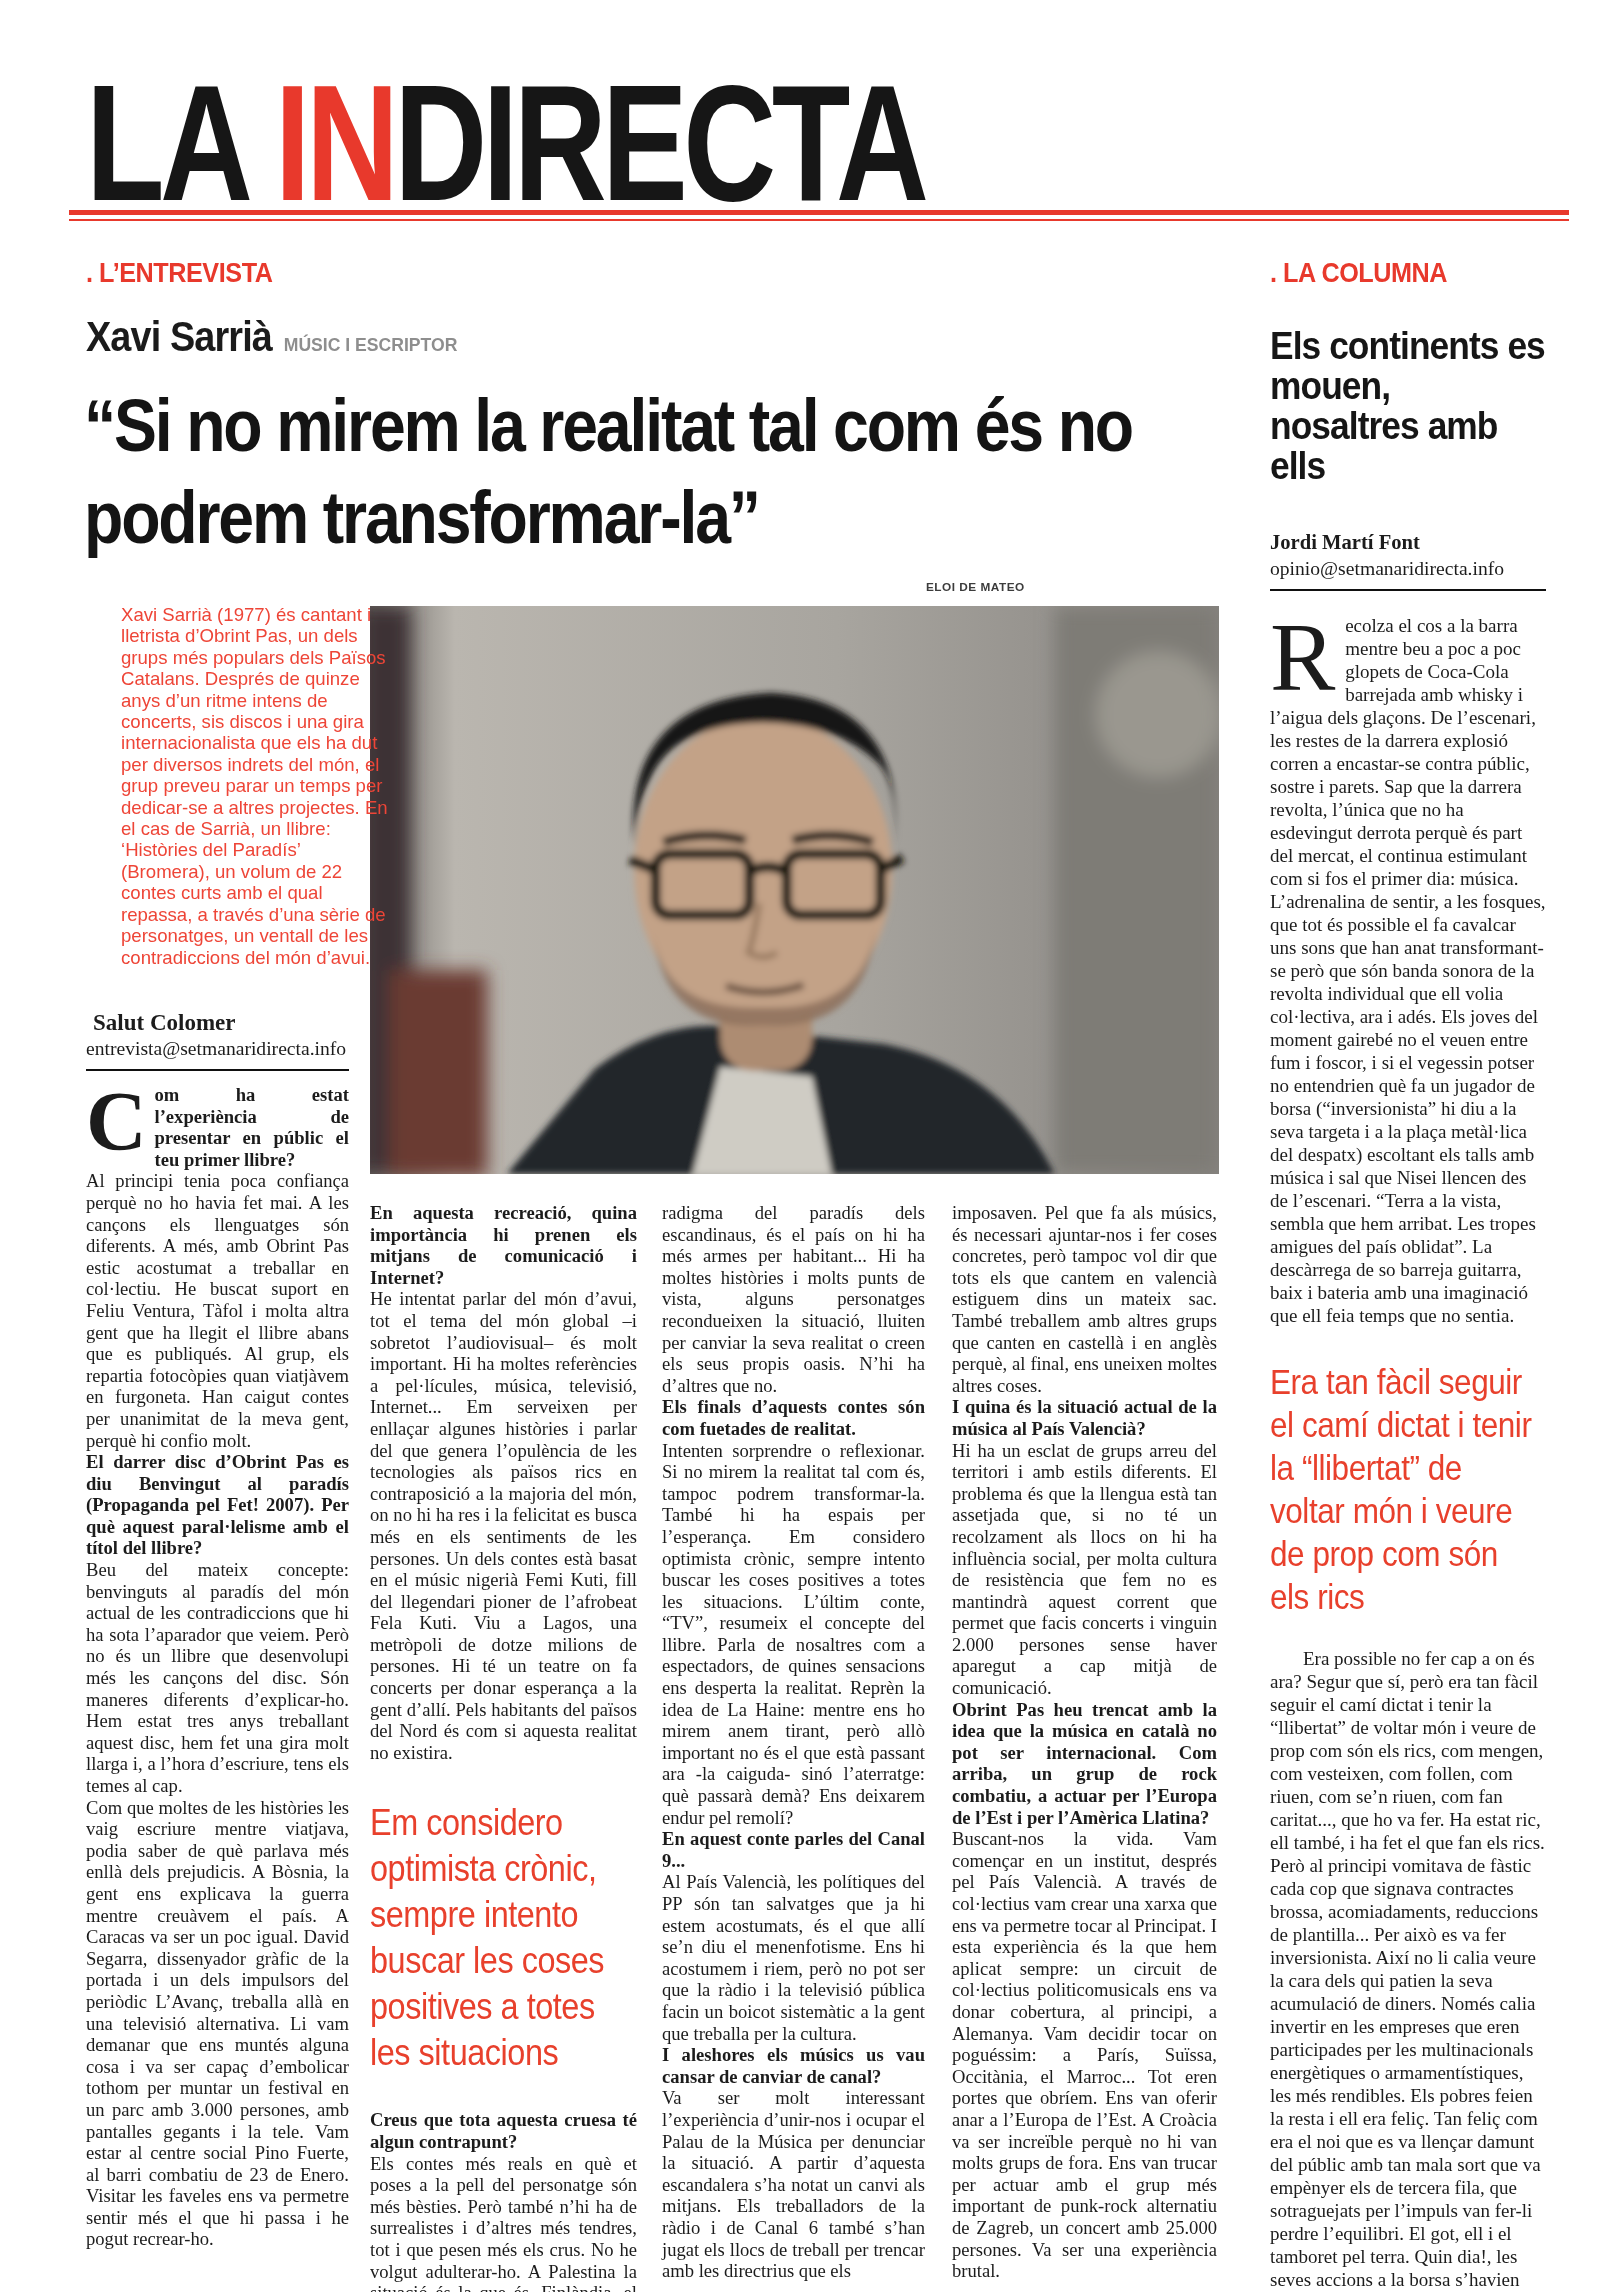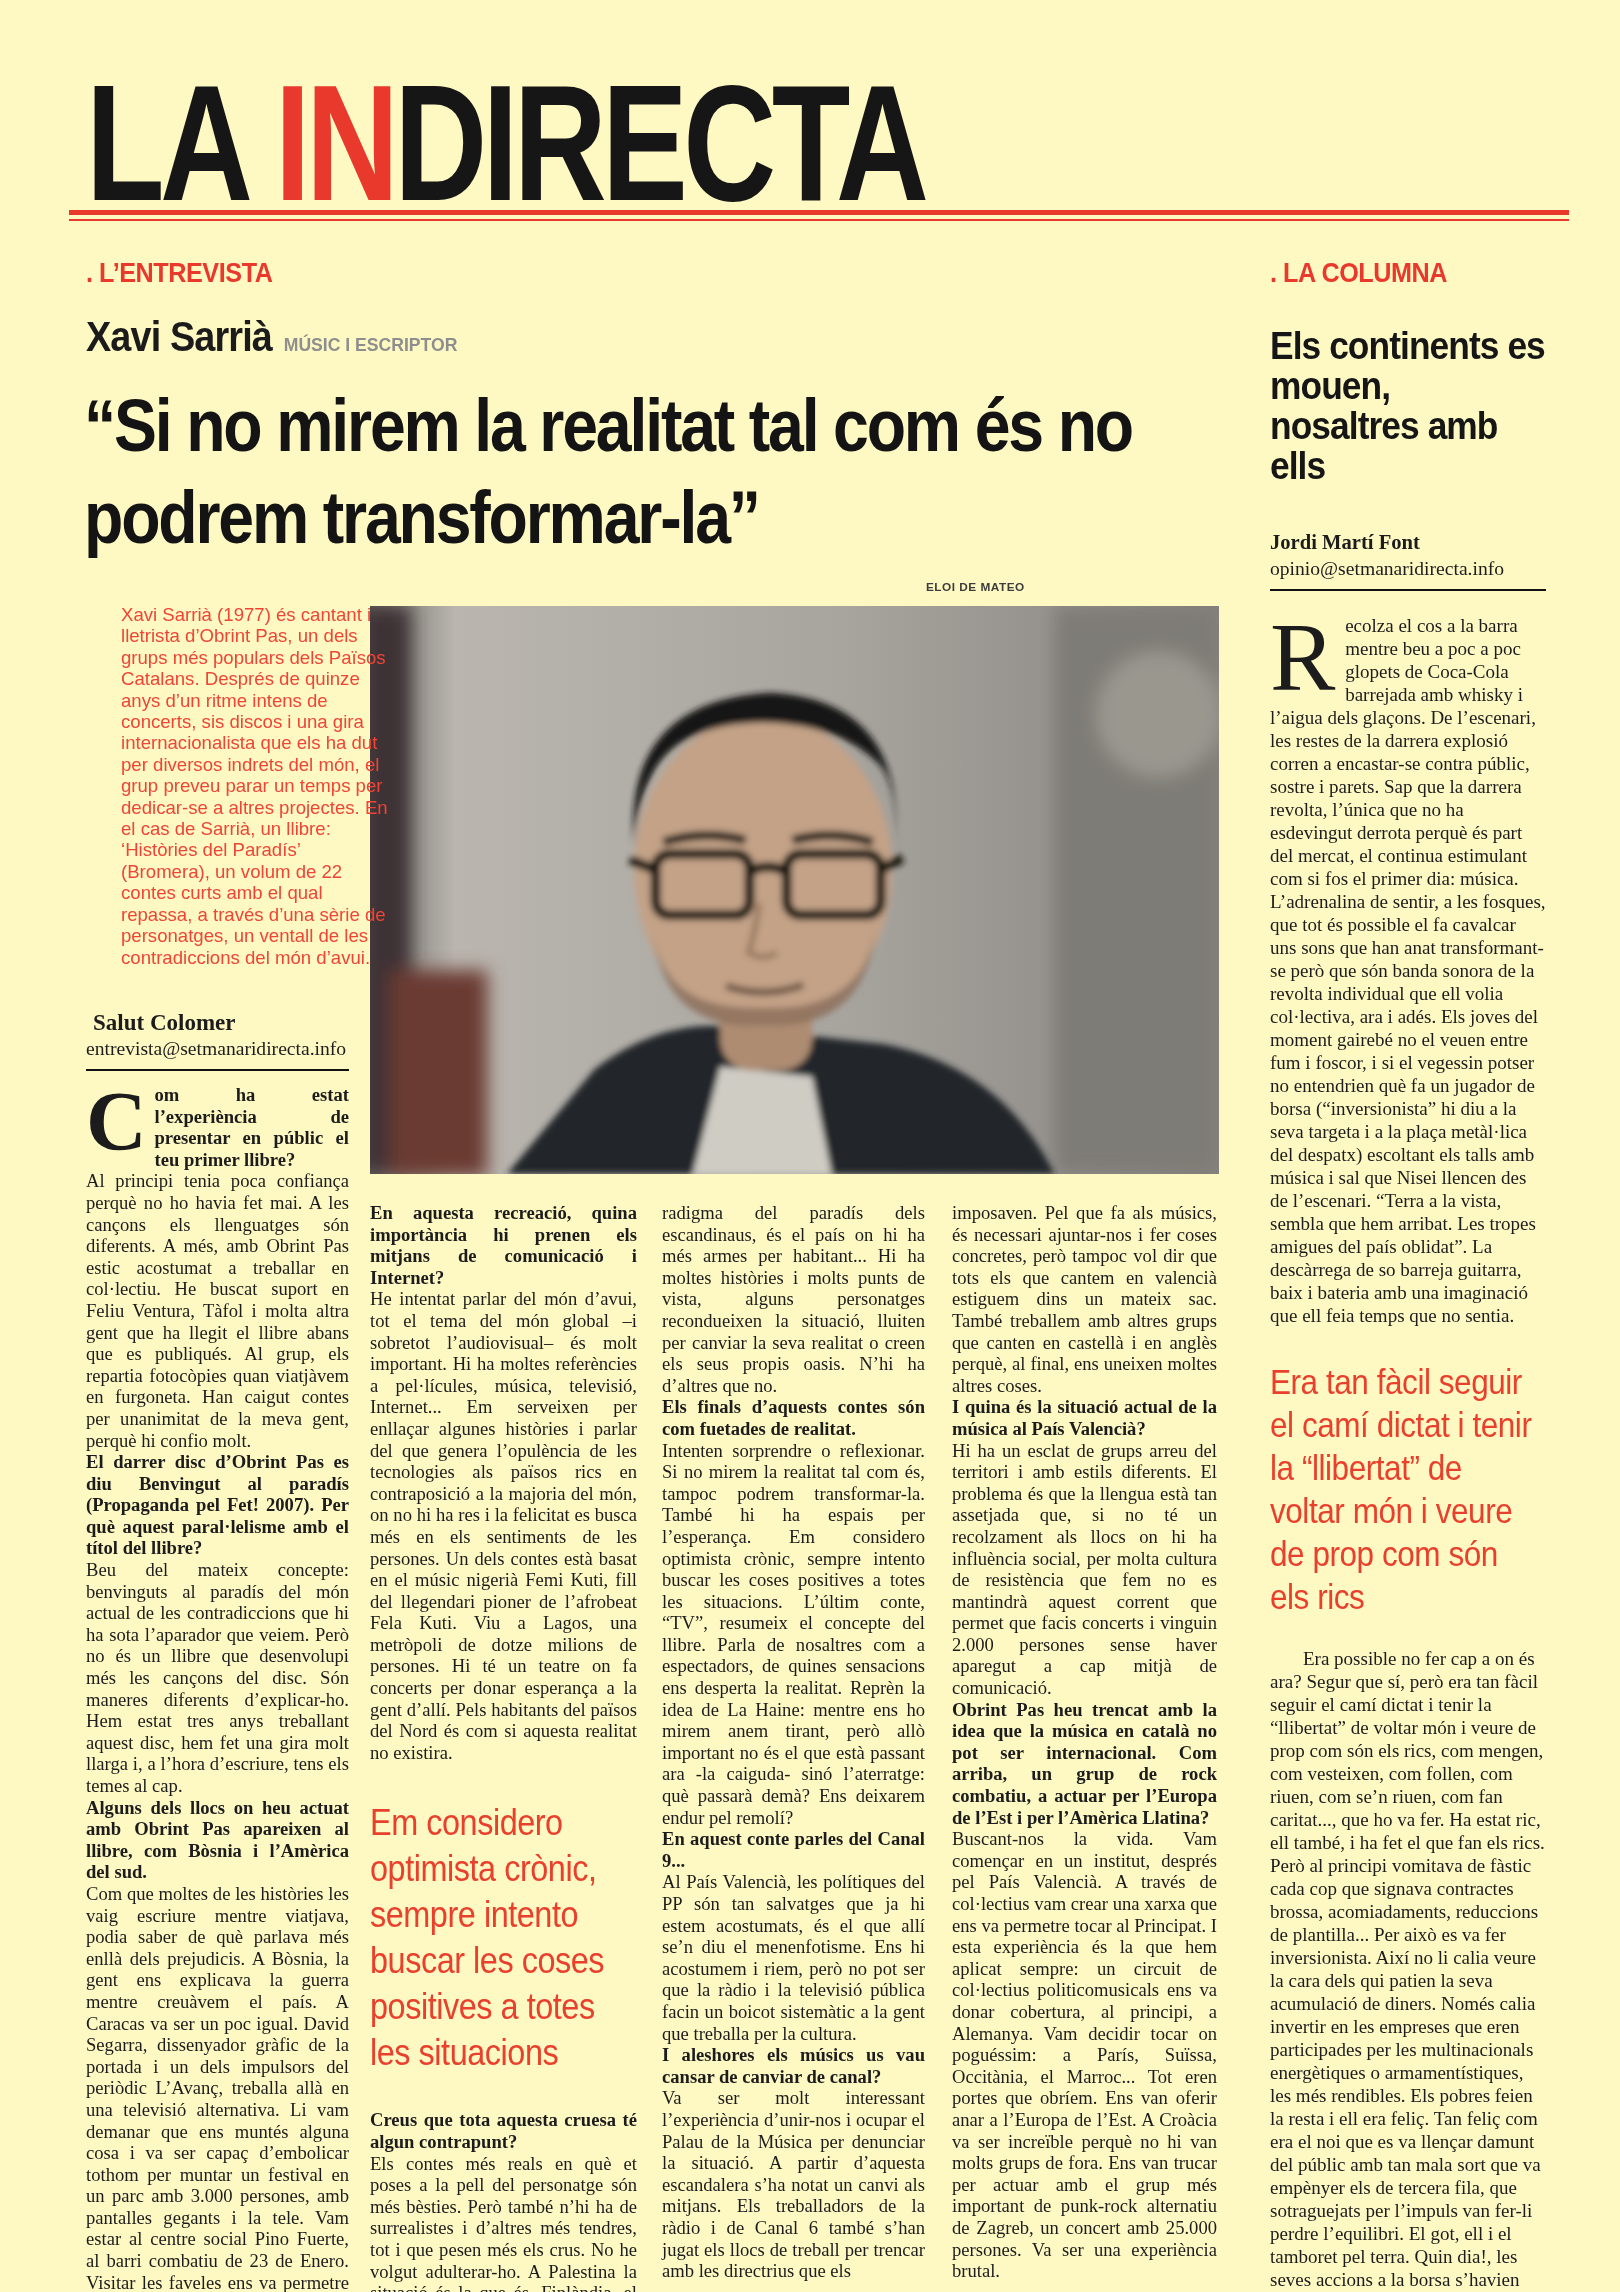--- a/index.html
+++ b/index.html
@@ -1,16 +1,16 @@
 <!DOCTYPE html>
 <html lang="ca"><head>
 <meta charset="utf-8">
 <style>
   html,body{margin:0;padding:0;background:#e9e9e9;}
-  .page{position:relative;width:1620px;height:2293px;background:#fef9c3;overflow:hidden;
+  .page{position:relative;width:1620px;height:2293px;background:#ffffff;overflow:hidden;
         font-family:"Liberation Serif",serif;color:#1c1c1c;}
   
   .masthead{position:absolute;left:86px;top:61px;white-space:nowrap;
             font-family:"Liberation Sans",sans-serif;font-weight:700;
             font-size:165px;line-height:1;letter-spacing:-5.9px;
             transform:scaleX(.78);transform-origin:0 0;color:#161616;}
   .masthead .red{color:#e8392c;}
   .rule-red{position:absolute;left:69px;top:210px;width:1500px;border-top:5.9px solid #e8392c;}
   .rule-red:after{content:"";display:block;margin-top:3.9px;border-top:2.9px solid #e8392c;}
   .sec-label{position:absolute;font-family:"Liberation Sans",sans-serif;font-weight:700;
@@ -139,21 +139,20 @@
     <div class="bname">Salut Colomer</div>
     <div class="bmail">entrevista@setmanaridirecta.info</div>
     <div class="brule"></div>
   </div>
 
   <div class="col col-1">
       <p class="lead">Com ha estat l’experiència de presentar en públic el teu primer llibre?</p>
       <p class="a">Al principi tenia poca confiança perquè no ho havia fet mai. A les cançons els llenguatges són diferents. A més, amb Obrint Pas estic acostumat a treballar en col·lectiu. He buscat suport en Feliu Ventura, Tàfol i molta altra gent que ha llegit el llibre abans que es publiqués. Al grup, els repartia fotocòpies quan viatjàvem en furgoneta. Han caigut contes per unanimitat de la meva gent, perquè hi confio molt.</p>
       <p class="q">El darrer disc d’Obrint Pas es diu Benvingut al paradís (Propaganda pel Fet! 2007). Per què aquest paral·lelisme amb el títol del llibre?</p>
       <p class="a">Beu del mateix concepte: benvinguts al paradís del món actual de les contradiccions que hi ha sota l’aparador que veiem. Però no és un llibre que desenvolupi més les cançons del disc. Són maneres diferents d’explicar-ho. Hem estat tres anys treballant aquest disc, hem fet una gira molt llarga i, a l’hora d’escriure, tens els temes al cap.</p>
-      <p class="q">Alguns dels llocs on heu actuat amb Obrint Pas apareixen al llibre, com Bòsnia i l’Amèrica del sud.</p>
       <p class="a">Com que moltes de les històries les vaig escriure mentre viatjava, podia saber de què parlava més enllà dels prejudicis. A Bòsnia, la gent ens explicava la guerra mentre creuàvem el país. A Caracas va ser un poc igual. David Segarra, dissenyador gràfic de la portada i un dels impulsors del periòdic L’Avanç, treballa allà en una televisió alternativa. Li vam demanar que ens muntés alguna cosa i va ser capaç d’embolicar tothom per muntar un festival en un parc amb 3.000 persones, amb pantalles gegants i la tele. Vam estar al centre social Pino Fuerte, al barri combatiu de 23 de Enero. Visitar les faveles ens va permetre sentir més el que hi passa i he pogut recrear-ho.</p>
     </div>
   <div class="col col-2">
       <p class="q">En aquesta recreació, quina importància hi prenen els mitjans de comunicació i Internet?</p>
       <p class="a">He intentat parlar del món d’avui, tot el tema del món global –i sobretot l’audiovisual– és molt important. Hi ha moltes referències a pel·lícules, música, televisió, Internet... Em serveixen per enllaçar algunes històries i parlar del que genera l’opulència de les tecnologies als països rics en contraposició a la majoria del món, on no hi ha res i la felicitat es busca més en els sentiments de les persones. Un dels contes està basat en el músic nigerià Femi Kuti, fill del llegendari pioner de l’afrobeat Fela Kuti. Viu a Lagos, una metròpoli de dotze milions de persones. Hi té un teatre on fa concerts per donar esperança a la gent d’allí. Pels habitants del països del Nord és com si aquesta realitat no existira.</p>
       <p class="quote">Em considero optimista crònic, sempre intento buscar les coses positives a totes les situacions</p>
       <p class="q">Creus que tota aquesta cruesa té algun contrapunt?</p>
       <p class="a">Els contes més reals en què et poses a la pell del personatge són més bèsties. Però també n’hi ha de surrealistes i d’altres més tendres, tot i que pesen més els crus. No he volgut adulterar-ho. A Palestina la situació és la que és. Finlàndia, el pa-</p>
     </div>
   <div class="col col-3">

